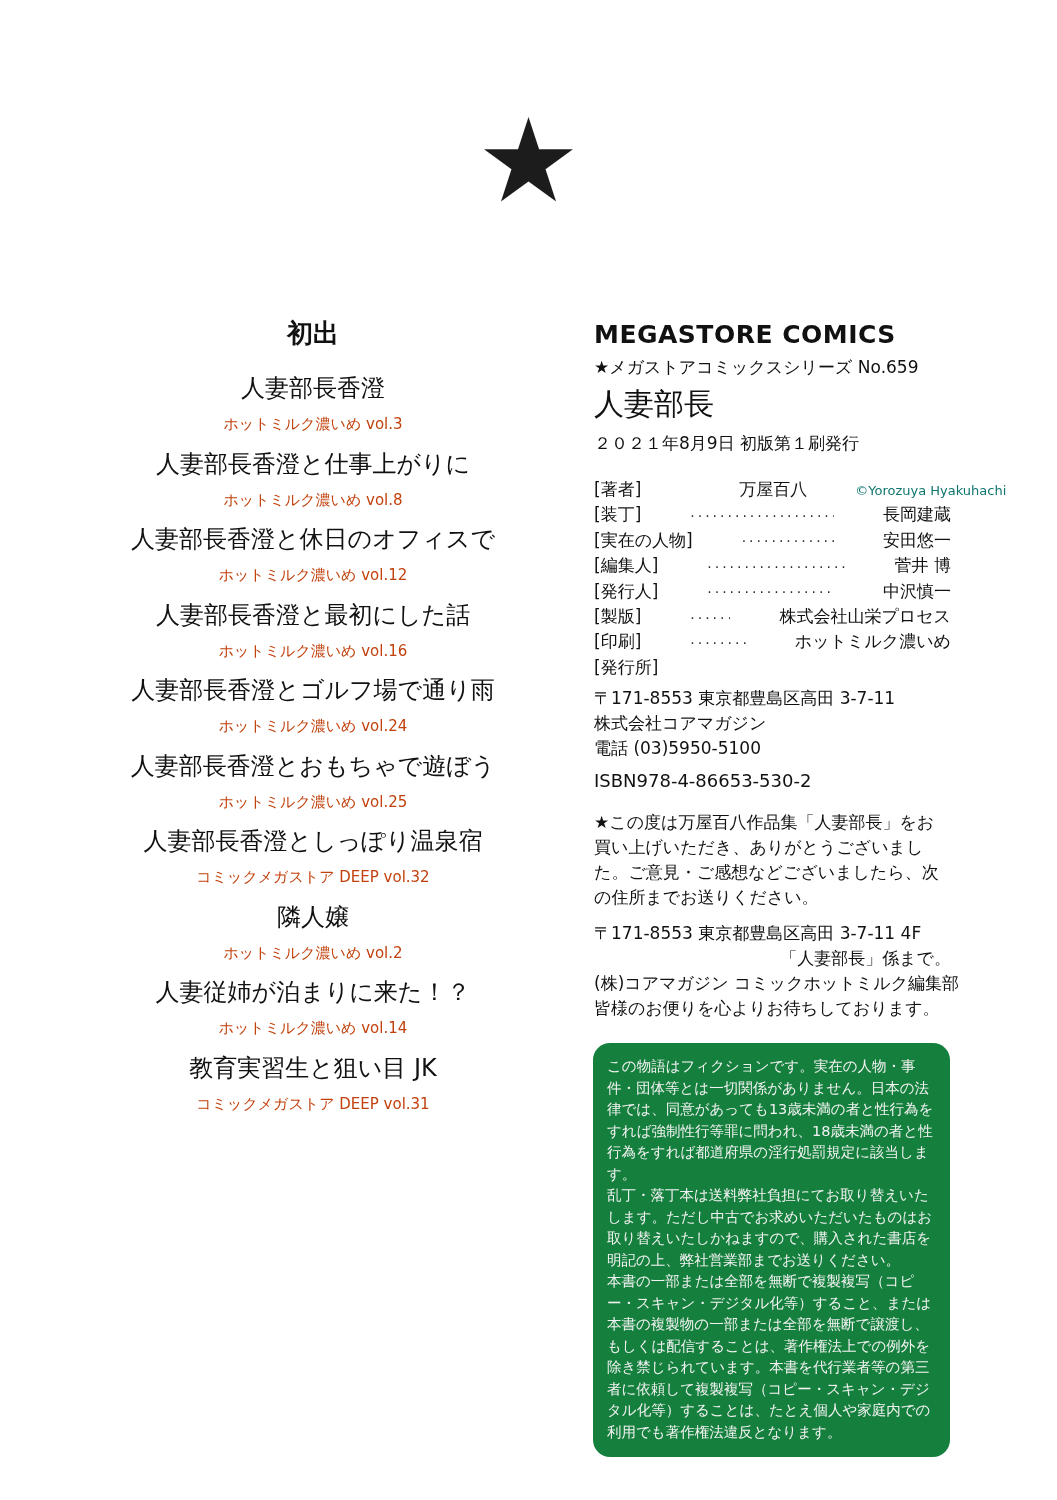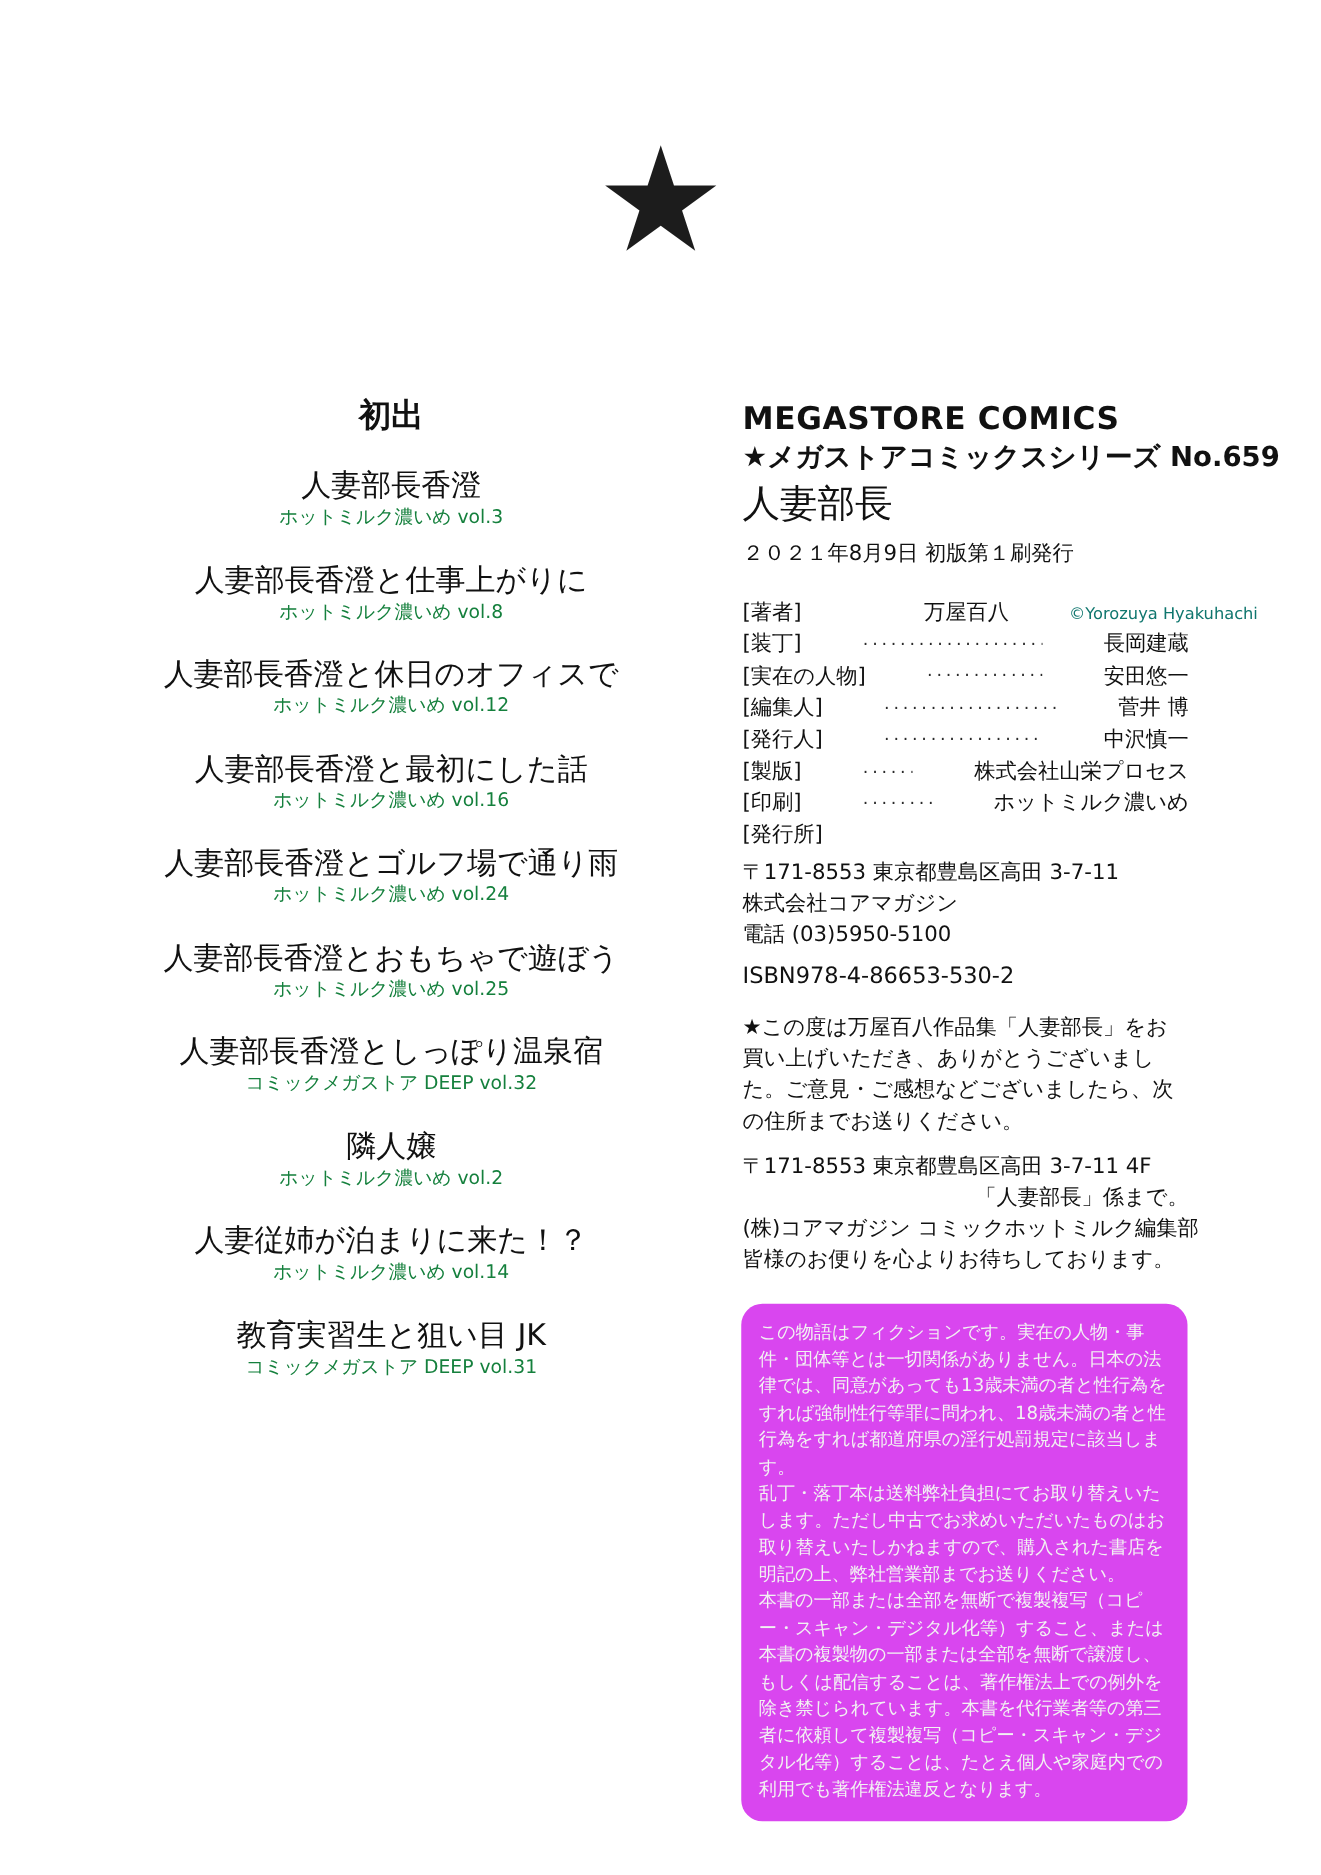--- a/index.html
+++ b/index.html
@@ -9,46 +9,46 @@
   }
   .star {
     position:absolute; top:103px; left:0; width:100%;
     text-align:center; font-size:116px; line-height:1; color:#1c1c1c;
   }
   
   .left-col { position:absolute; left:130px; top:318px; width:366px; text-align:center; }
   .left-header { font-size:26px; font-weight:bold; line-height:30px; margin-bottom:25px; }
   .entry { height:75.5px; }
   .entry-title { font-size:24px; line-height:30px; white-space:nowrap; }
-  .entry-source { font-size:15px; line-height:21px; color:#15803d; }
+  .entry-source { font-size:15px; line-height:21px; color:#c2410c;margin-top:11px; }
   
   .right-col { position:absolute; left:594px; top:320px; width:357px; }
   .brand { font-size:25px; font-weight:bold; line-height:30px; letter-spacing:0.5px; }
-  .series { font-size:22px; line-height:24px; margin-top:5px; white-space:nowrap;font-weight:bold; }
+  .series { font-size:17px; line-height:24px; margin-top:5px; white-space:nowrap; }
   .book-title { font-size:30px; font-weight:500; line-height:38px; margin-top:6px; }
   .edition { font-size:17px; line-height:24px; margin-top:8px; white-space:nowrap; }
   .credits { margin-top:23px; }
   .credit-row { display:flex; align-items:baseline; height:25.4px; font-size:17px;gap:43px; }
   .credit-label { flex:0 0 auto; white-space:nowrap; }
   .credit-dots {
     flex:1 1 0; overflow:hidden; white-space:nowrap; color:#2b2b2b;
     font-size:14px; letter-spacing:3px; margin:0 6px; align-self:center;
   }
   .credit-value { flex:0 0 auto; white-space:nowrap; }
   .credit-note { flex:0 0 auto; font-size:13px; margin-left:5px; color:#0f766e; white-space:nowrap; }
   .address { margin-top:5px; }
   .line { font-size:17px; line-height:25px; white-space:nowrap; }
   .isbn { font-size:18px; line-height:25px; margin-top:7px; white-space:nowrap; }
   .thanks { margin-top:17px; font-size:17px; line-height:25px; }
   .feedback { margin-top:11px; }
   .feedback .right-align { text-align:right; }
   
   .notice-box {
     position:absolute; left:593px; top:1043px; width:357px; box-sizing:border-box;
-    background:#d946ef; color:#f2f2f2; border-radius:17px; padding:13px 14px 14px 14px;
+    background:#15803d; color:#f2f2f2; border-radius:17px; padding:13px 14px 14px 14px;
   }
   .notice-box p { margin:0; font-size:14.5px; line-height:21.5px; }
 </style>
 </head>
 <body>
 
 <div class="page">
 
   <div class="star">★</div>
 

